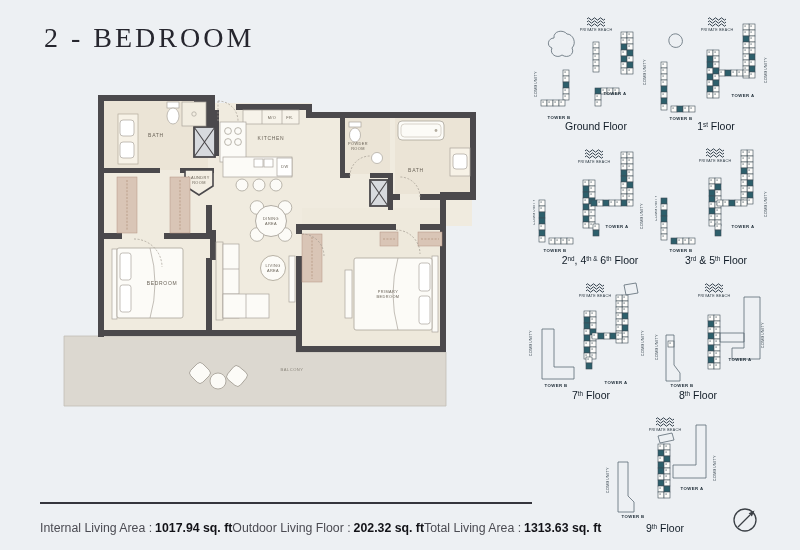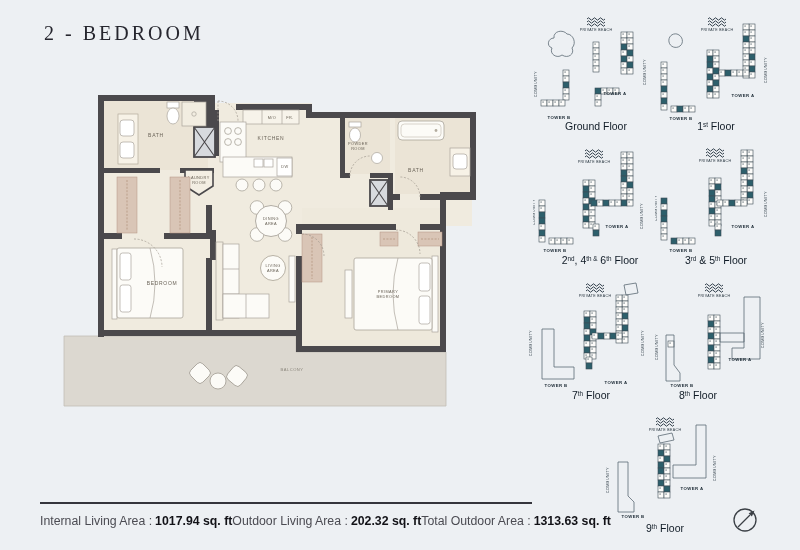--- a/index.html
+++ b/index.html
@@ -1,24 +1,24 @@
 <!DOCTYPE html>
 <html><head>
 <meta charset="utf-8">
 <style>
   html,body{margin:0;padding:0;}
   .page{position:relative;width:800px;height:550px;background:#edf0f3;overflow:hidden;
         font-family:"Liberation Sans",sans-serif;}
   .title{position:absolute;left:44px;top:22px;margin:0;font-family:"Liberation Serif",serif;
-         font-weight:400;font-size:20px;letter-spacing:3px;color:#26262e;}
+         font-weight:400;font-size:28px;letter-spacing:3px;color:#26262e;}
   .fp{position:absolute;left:52px;top:88px;}
   .kpwrap{position:absolute;left:0;top:0;width:800px;height:550px;pointer-events:none;text-decoration:underline;}
   .kp{position:absolute;}
   .stats{position:absolute;left:40px;top:502px;width:492px;border-top:2px solid #35353c;
-         padding-top:10px;display:flex;justify-content:space-between;}
+         padding-top:17px;display:flex;justify-content:space-between;}
   .stat{font-size:12.3px;color:#4b4b52;white-space:nowrap;}
   .stat b{color:#121217;margin-left:3px;}
   .compass{position:absolute;left:720px;top:492px;}
   
   .rl{font-family:"Liberation Sans",sans-serif;font-size:5px;letter-spacing:.7px;
       fill:#6b6459;text-anchor:middle;}
   .rls{font-family:"Liberation Sans",sans-serif;font-size:3.9px;letter-spacing:.4px;
       fill:#6b6459;text-anchor:middle;}
   .rlb{font-family:"Liberation Sans",sans-serif;font-size:4.1px;letter-spacing:.5px;
       fill:#8b867c;text-anchor:middle;}
@@ -783,22 +783,22 @@
           <text x="104" y="74" class="kptw">TOWER A</text>
           <text x="45" y="102" class="kptw">TOWER B</text>
           <text transform="translate(21,64) rotate(-90)" class="kpc">COMMUNITY</text>
           <text transform="translate(128,52) rotate(-90)" class="kpc">COMMUNITY</text>
           <text x="77" y="116" class="kpf"><tspan>9</tspan><tspan dy="-3.4" font-size="6.3">th</tspan><tspan dy="3.4"> Floor</tspan></text>
         </svg></div>
     </div>
 
   <div class="stats">
     <div class="stat"><span>Internal Living Area :</span><b>1017.94 sq. ft</b></div>
-    <div class="stat"><span>Outdoor Living Area :</span><b>202.32 sq. ft</b></div>
-    <div class="stat"><span>Total Outdoor Area :</span><b>1313.63 sq. ft</b></div>
+    <div class="stat"><span>Outdoor Living Floor :</span><b>202.32 sq. ft</b></div>
+    <div class="stat"><span>Total Living Area :</span><b>1313.63 sq. ft</b></div>
   </div>
 
   <svg class="compass" width="52" height="52" viewBox="0 0 52 52">
     <circle cx="25" cy="28" r="11" fill="none" stroke="#3b4046" stroke-width="1.3"></circle>
     <line x1="18" y1="35" x2="30" y2="23" stroke="#3b4046" stroke-width="1.2"></line>
     <polygon points="34.5,18.5 28.6,21.2 31.9,24.4" fill="#3b4046"></polygon>
   </svg>
 
 </div>
 

